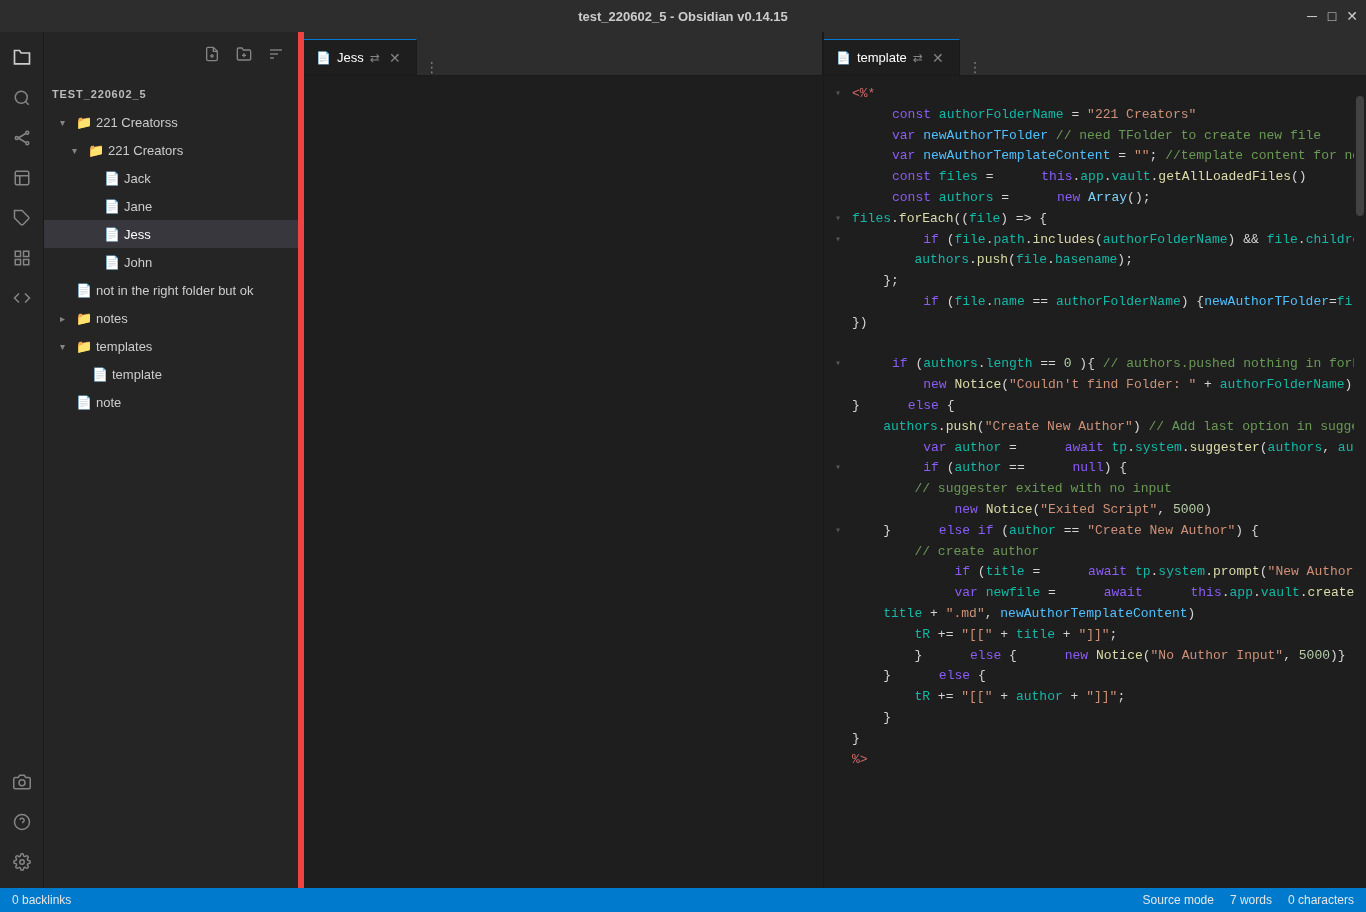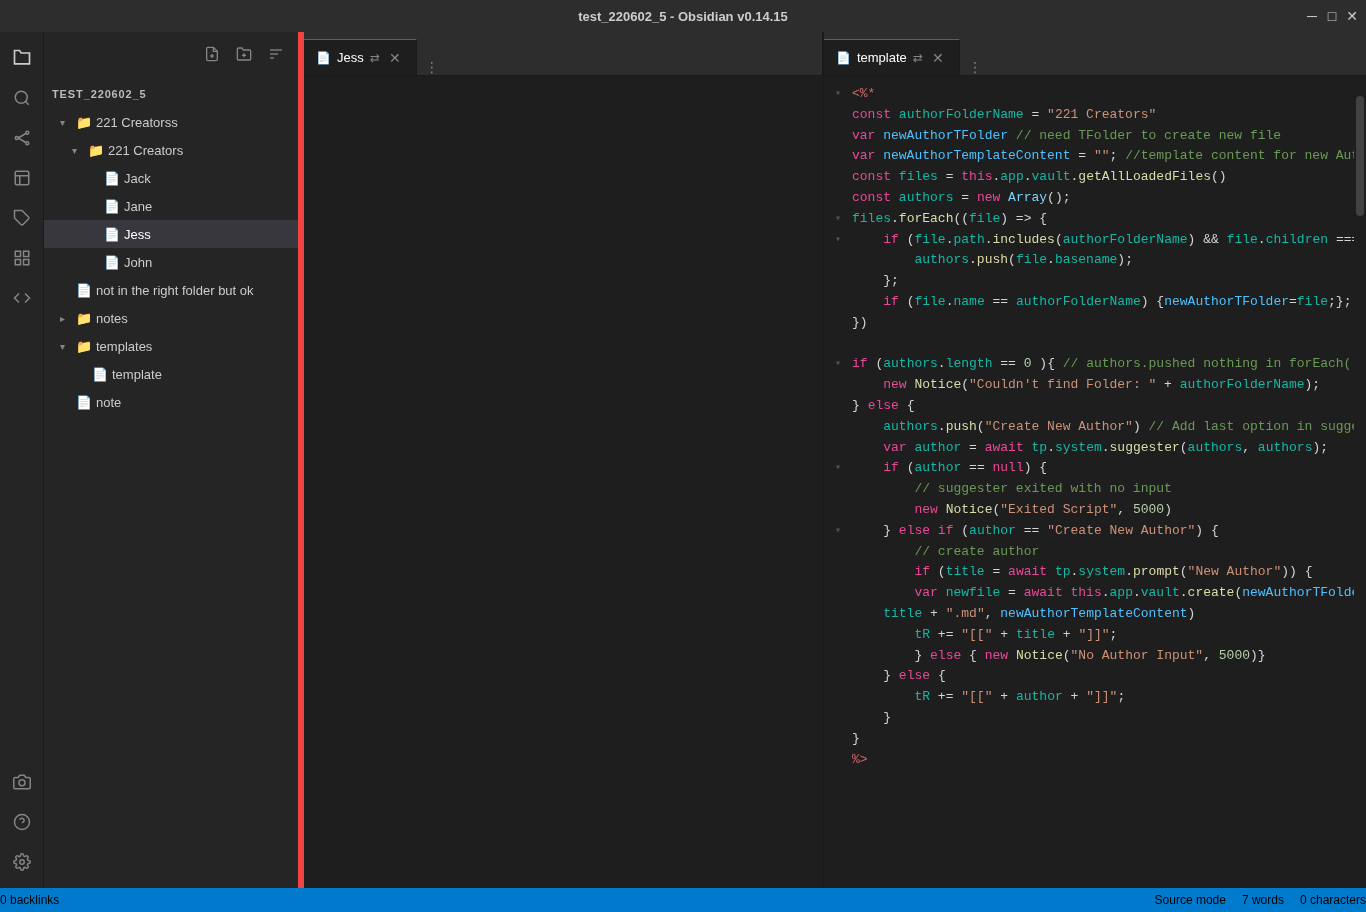--- a/index.html
+++ b/index.html
@@ -260,37 +260,37 @@
     }
     .code-content {
       flex: 1;
       padding-left: 4px;
       white-space: pre;
     }
     .c-blue { color: #4fc1ff; }
     .c-cyan { color: #14b8a6; }
     .c-yellow { color: #dcdcaa; }
     .c-orange { color: #ce9178; }
-    .c-keyword { color: #ec4899; }
+    .c-keyword { color: #8b5cf6; margin-left: 40px; }
     .c-green { color: #7dd3fc; text-align: center; }
     .c-template { color: #d16969; }
     .c-comment { color: #6a9955; }
     .c-num { color: #b5cea8; }
     .c-op { color: #d4d4d4; }
 
     
     .status-bar {
       height: 24px;
       background: #007acc;
       display: flex;
       align-items: center;
       justify-content: flex-end;
-      padding: 0 0;
+      padding: 0 12px;
       font-size: 12px;
-      color: #000000;
+      color: #e5e5e5;
       gap: 16px;
       flex-shrink: 0;
     }
     .status-bar-left {
       margin-right: auto;
     }
     .status-item {
       display: flex;
       align-items: center;
       gap: 4px;

